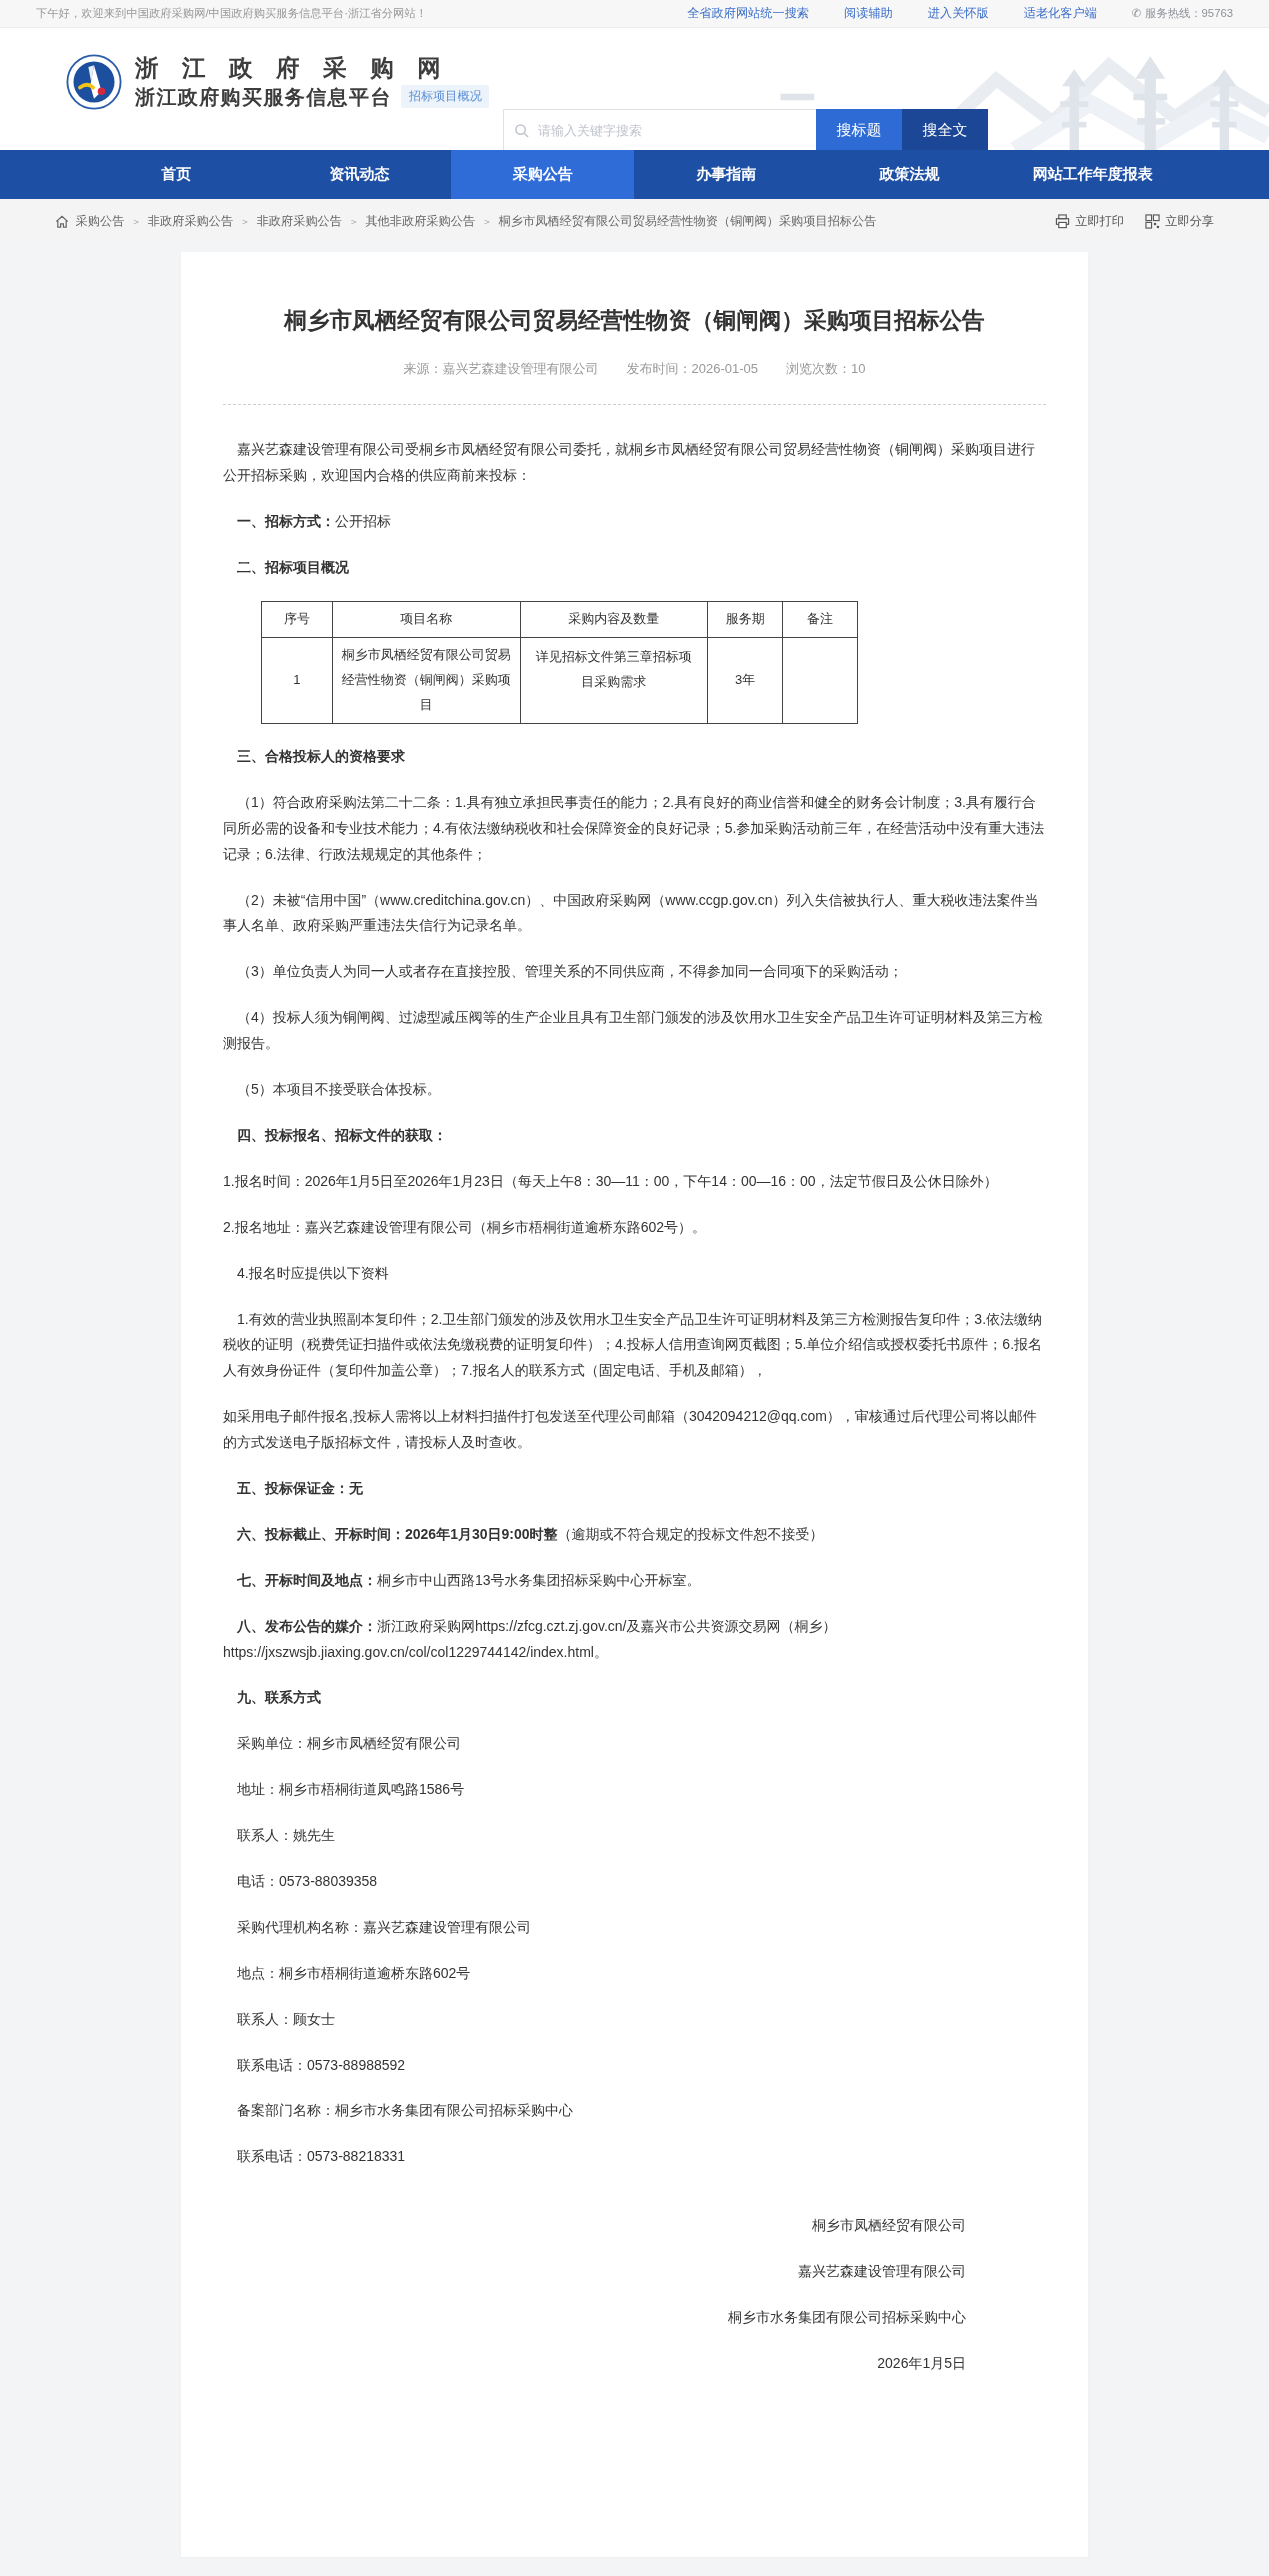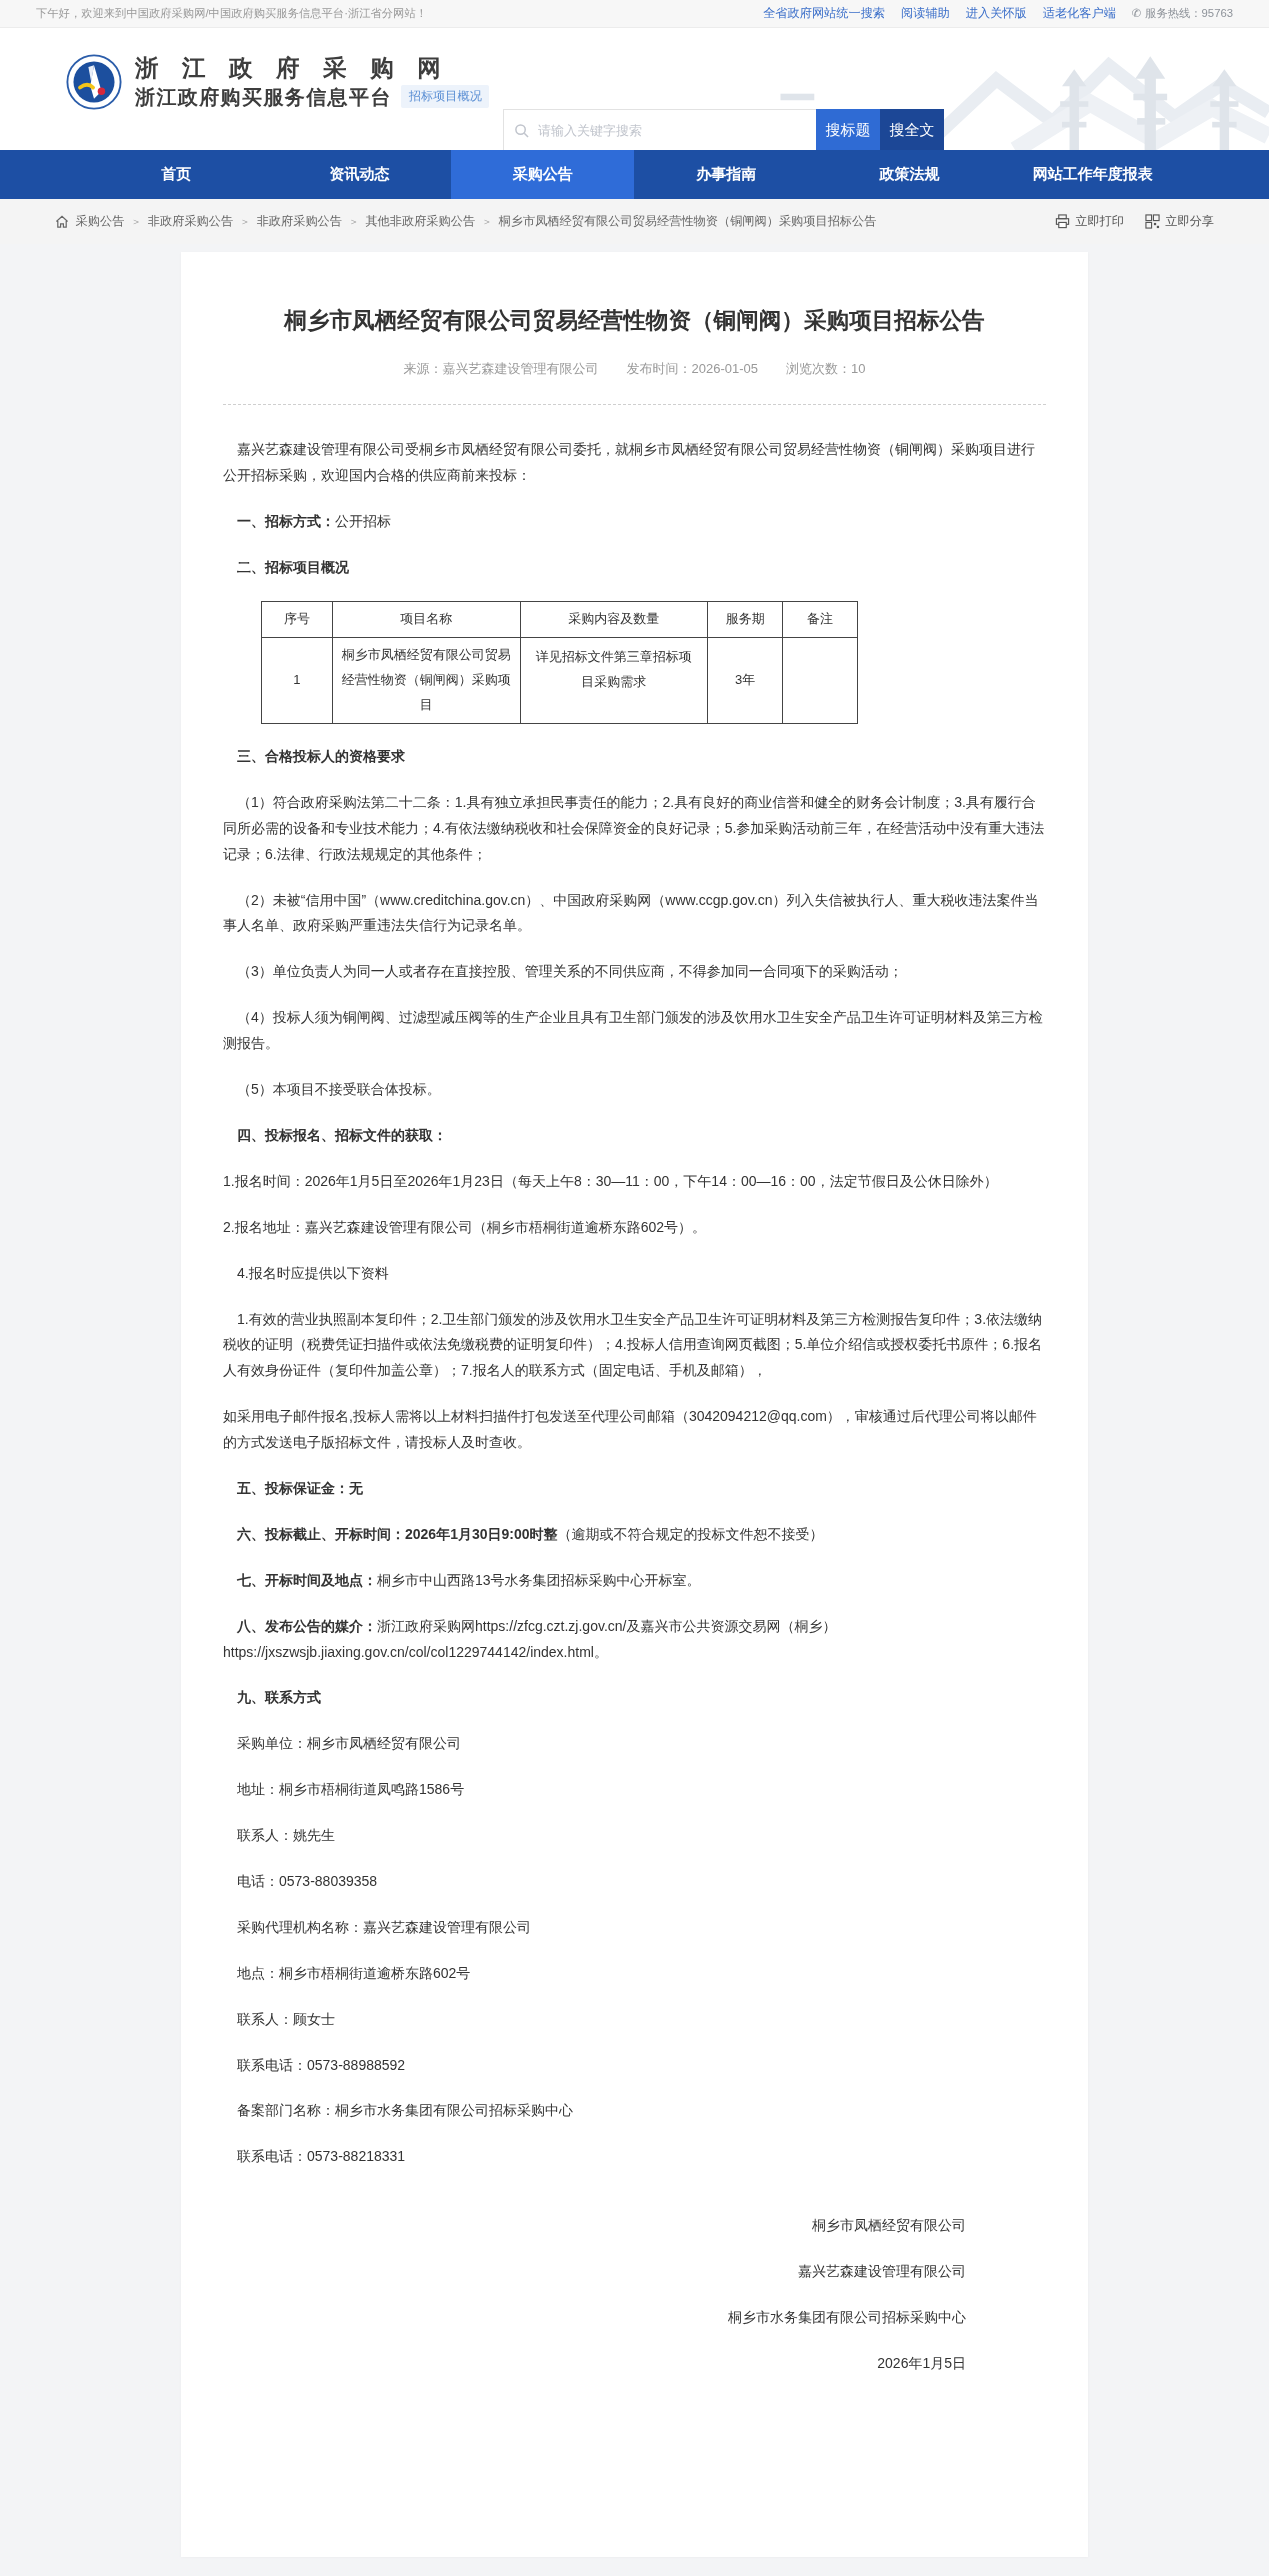--- a/index.html
+++ b/index.html
@@ -6,42 +6,42 @@
   html,body { background:#ffffff; }
   body {
     width:1269px; margin:0 auto;
     font-family:"Liberation Sans","DejaVu Sans",sans-serif;
     color:#333;
   }
   
   .topbar { height:28px; background:#f7f7f7; border-bottom:0.9px solid #ececec;
     display:flex; align-items:center; justify-content:space-between; padding:0 36px;
     font-size:11.3px; color:#999; }
-  .topbar-right { display:flex; align-items:center; gap:16px;text-align:right; }
+  .topbar-right { display:flex; align-items:center; gap:35px;text-align:right; }
   .topbar-link { color:#3a6ec9; text-decoration:none; font-size:12.2px; cursor:pointer; }
   .hotline { color:#8d9299; font-size:11.3px; }
   .hotline .ph { margin-right:3.8px; }
   
   .header { height:122px; background:#fff; position:relative; overflow:hidden; }
   .wm { position:absolute; right:0; top:0; height:122px; width:489px; pointer-events:none; }
   .brand { position:absolute; left:66px; top:26px; display:flex; align-items:center; }
   .emblem { width:56px; height:56px; flex:0 0 56px; }
   .brand-text { margin-left:13px; }
   .site-name { font-size:23.5px; font-weight:bold; color:#3d3d3d; letter-spacing:8.5px; line-height:1.25; }
   .site-sub { font-size:20px; font-weight:bold; color:#3d3d3d; letter-spacing:1.4px; line-height:1.3; }
   .dept-badge { display:inline-block; margin-left:9.4px; vertical-align:middle;
     background:#edf3fb; color:#5b8fd4; font-size:12.2px; padding:2.8px 7.5px; border-radius:1.9px; }
   .brand-line2 { display:flex; align-items:center; }
   .search-wrap { position:absolute; left:503px; top:81px; display:flex; }
   .search-box { position:relative; }
   .search-input { width:313px; height:43px; border:0.9px solid #e2e2e2; border-right:none;
     padding:0 11.3px 0 34px; font-size:13px; color:#333; outline:none; background:#fff; }
   .search-input::placeholder { color:#c0c4cc; }
   .mag { position:absolute; left:11.3px; top:14px; }
-  .sbtn { width:64px; height:43px; border:none; color:#fff; font-size:15px; cursor:pointer;
+  .sbtn { width:86px; height:43px; border:none; color:#fff; font-size:15px; cursor:pointer;
     font-family:inherit; }
   .sbtn.title { background:#2f6bd4; }
   .sbtn.full { background:#1c4796; }
   
   .nav { height:49px; background:#1d4fa4; }
   .nav-inner { width:1100px; margin:0 auto; height:49px; display:flex; }
   .nav-item { flex:1; display:flex; align-items:center; justify-content:center;
     color:#fff; font-size:15px; cursor:pointer;font-weight:bold; }
   .nav-item.active { background:#2f6cd8; }
   

